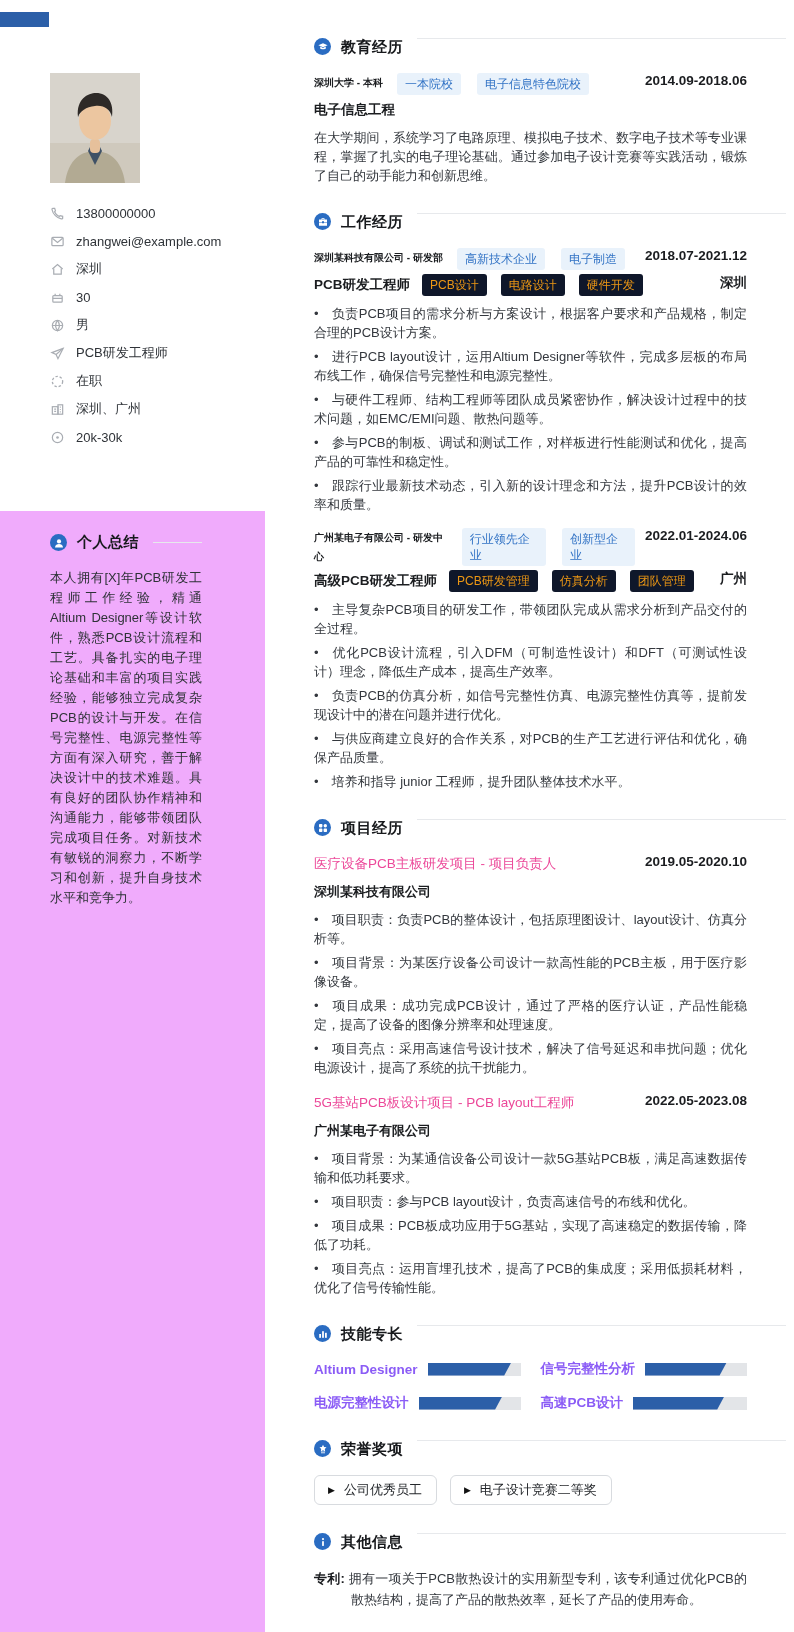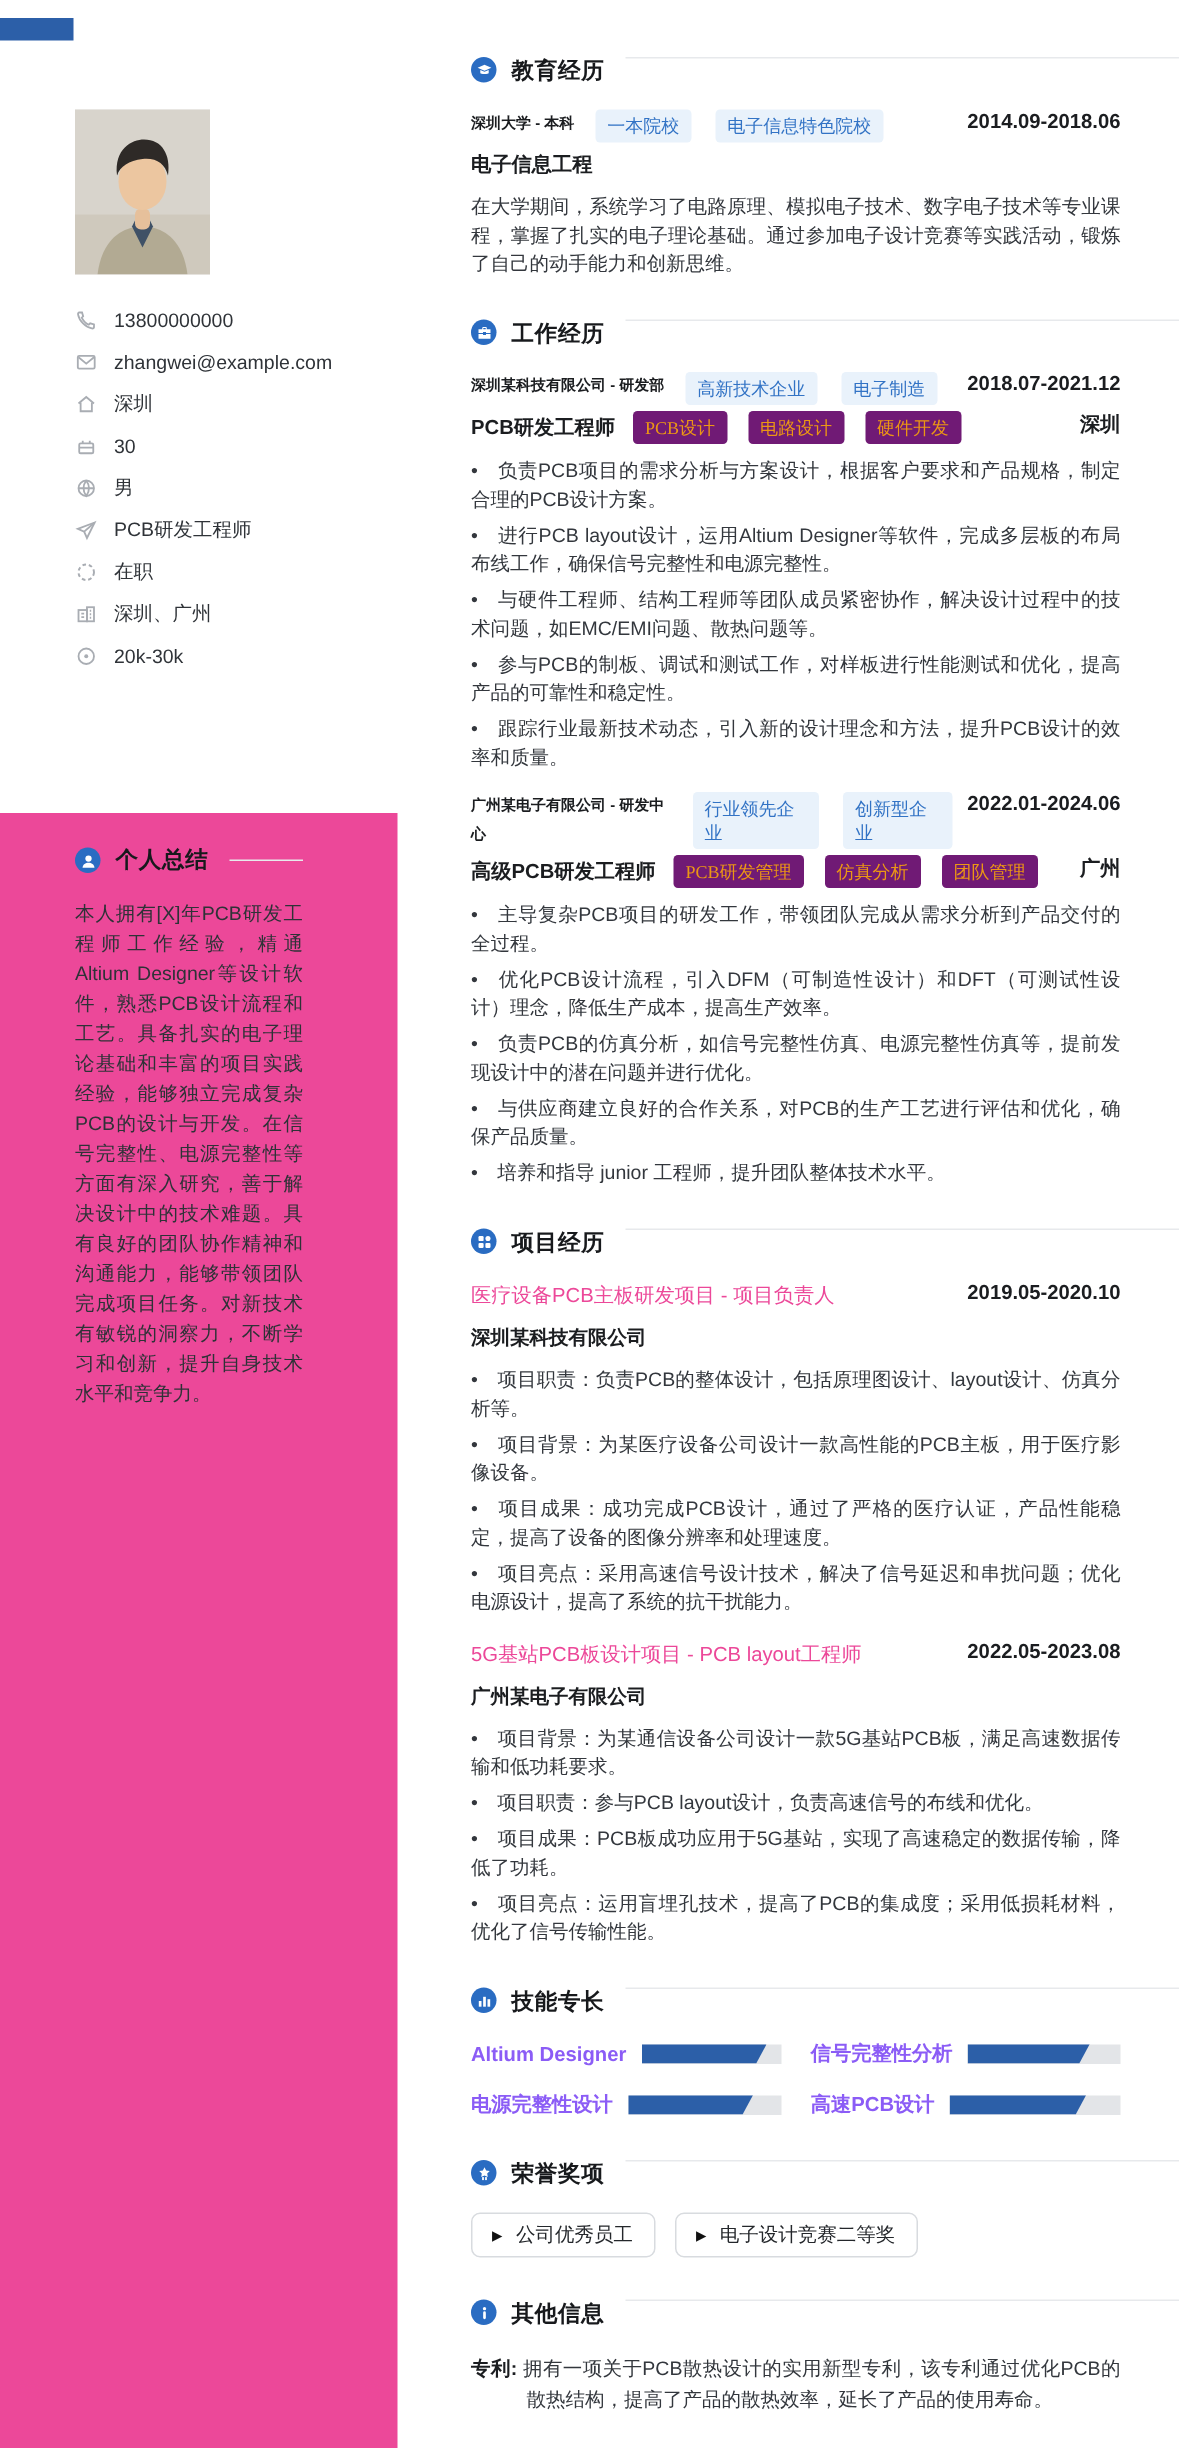--- a/index.html
+++ b/index.html
@@ -16,42 +16,42 @@
   .brand-bar { width:49px; height:15px; background:#2c5fa8; margin-top:12px; }
   .photo { width:90px; height:110px; margin:46px 0 0 50px; overflow:hidden; background:#d8d4cc; }
   .photo svg { display:block; }
   .name { margin:26px 0 0 50px; font-size:21px; font-weight:700; color:#191b1e; letter-spacing:1px; }
   .contacts { margin:16px 0 0 50px; }
   .c-row { display:flex; align-items:center; height:28px; }
   .c-icon { width:15px; height:15px; flex-shrink:0; color:#a9adb3; }
   .c-icon svg { display:block; width:15px; height:15px; }
   .c-text { margin-left:11px; color:#2f3338; font-size:13px; white-space:nowrap; }
 
-  .summary { background:#ec4899; margin-top:91px; flex:1; padding:22px 63px 0 50px; }
+  .summary { background:#f0abfc; margin-top:60px; flex:1; padding:22px 63px 0 50px; }
   .sum-head { display:flex; align-items:center; }
   .sum-para { margin-top:16px; font-size:13px; line-height:20px; color:#2e3237; text-align:justify; }
 
   
   .main { flex:1; padding:38px 8px 0 49px; }
   .sec { margin-bottom:28px; }
   .sec-head { display:flex; margin-bottom:16px; }
   .sec-icon { width:17px; height:17px; border-radius:50%; background:#2a6cc2; flex-shrink:0;
               display:flex; align-items:center; justify-content:center; }
   .sec-icon svg { width:10px; height:10px; display:block; }
   .sec-title { margin-left:10px; font-size:15px; font-weight:700; color:#17191c; letter-spacing:.5px; }
   .sec-line { flex:1; height:1px; background:#e7e9ec; margin-left:14px; }
 
   .row-pad { padding-right:39px; }
 
   .entry-head { display:flex; align-items:flex-start; margin-bottom:4px; }
   .ename { font-weight:700; font-size:10px; line-height:19px; color:#1b1d20; max-width:162px; }
-  .tags { display:flex; align-items:flex-end; gap:16px; margin-left:14px; min-width:0;font-family:Liberation Serif, serif; }
+  .tags { display:flex; align-items:flex-end; gap:16px; margin-left:14px; min-width:0; }
   .tag { background:#e9f2fb; color:#3273c5; font-size:12px; line-height:16px;
          padding:3px 8px; border-radius:3px; }
-  .tag.orange { background:#701a75; color:#ec9714; }
+  .tag.orange { background:#0f172a; color:#ec9714; }
   .date { margin-left:auto; font-weight:700; font-size:13.5px; color:#1b1d20; white-space:nowrap; padding-left:10px; }
 
   .pos-row { display:flex; align-items:flex-start; margin-bottom:8px; }
   .pos-row .tags { gap:14px; margin-left:12px; }
   .pname { font-weight:700; font-size:13.5px; line-height:21px; color:#1b1d20; white-space:nowrap; }
   .loc { margin-left:auto; font-weight:700; font-size:13.5px; color:#1b1d20; white-space:nowrap; padding-left:10px; }
 
   .bullet { font-size:13px; line-height:19px; color:#33373d; margin-bottom:5px; text-align:justify; }
   .bullet .dot { margin-right:13px; }
   .w-entry { margin-bottom:14px; }

